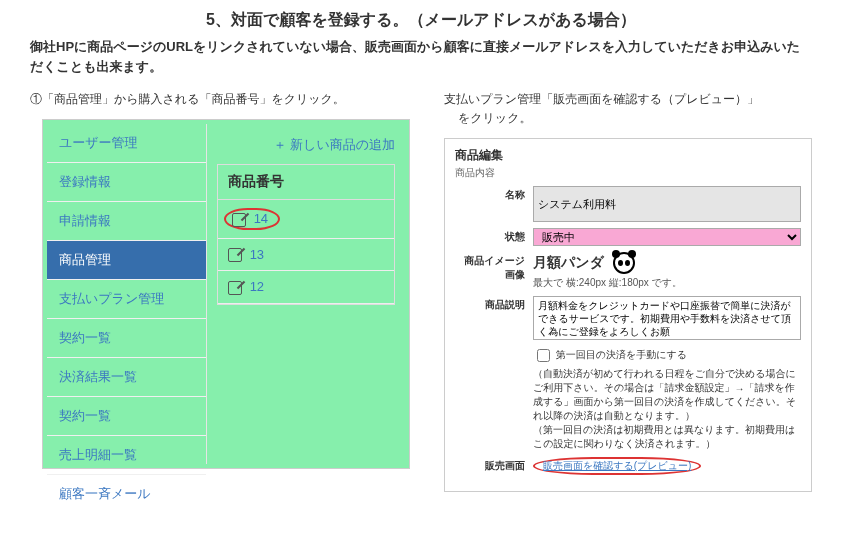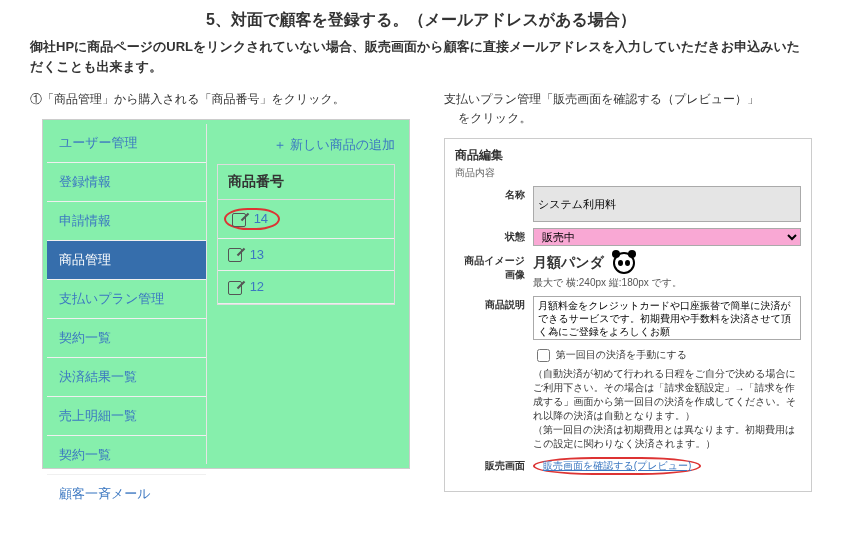--- a/index.html
+++ b/index.html
@@ -228,22 +228,22 @@
     <div class="panel">
       <div class="panel-left-inner">
         <div class="sidebar">
           <div class="sidebar-item">ユーザー管理</div>
           <div class="sidebar-item">登録情報</div>
           <div class="sidebar-item">申請情報</div>
           <div class="sidebar-item active">商品管理</div>
           <div class="sidebar-item">支払いプラン管理</div>
           <div class="sidebar-item">契約一覧</div>
           <div class="sidebar-item">決済結果一覧</div>
+          <div class="sidebar-item">契約一覧</div>
           <div class="sidebar-item">売上明細一覧</div>
-          <div class="sidebar-item">契約一覧</div>
           <div class="sidebar-item">顧客一斉メール</div>
         </div>
         <div class="content-area">
           <div class="add-link">＋ 新しい商品の追加</div>
           <div class="tbl">
             <div class="th">商品番号</div>
             <div class="td">
               <span class="red-circle">
                 <span class="edit-icon"></span>
                 <span>14</span>

